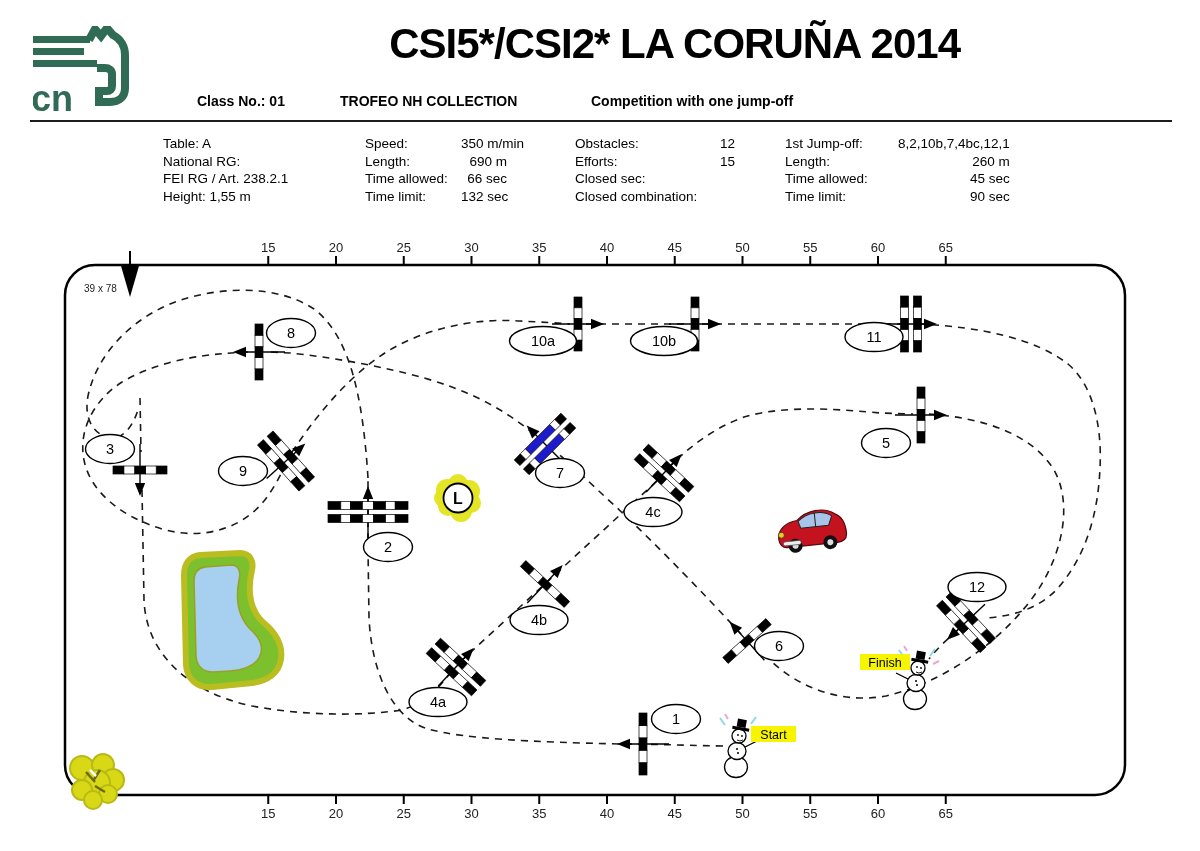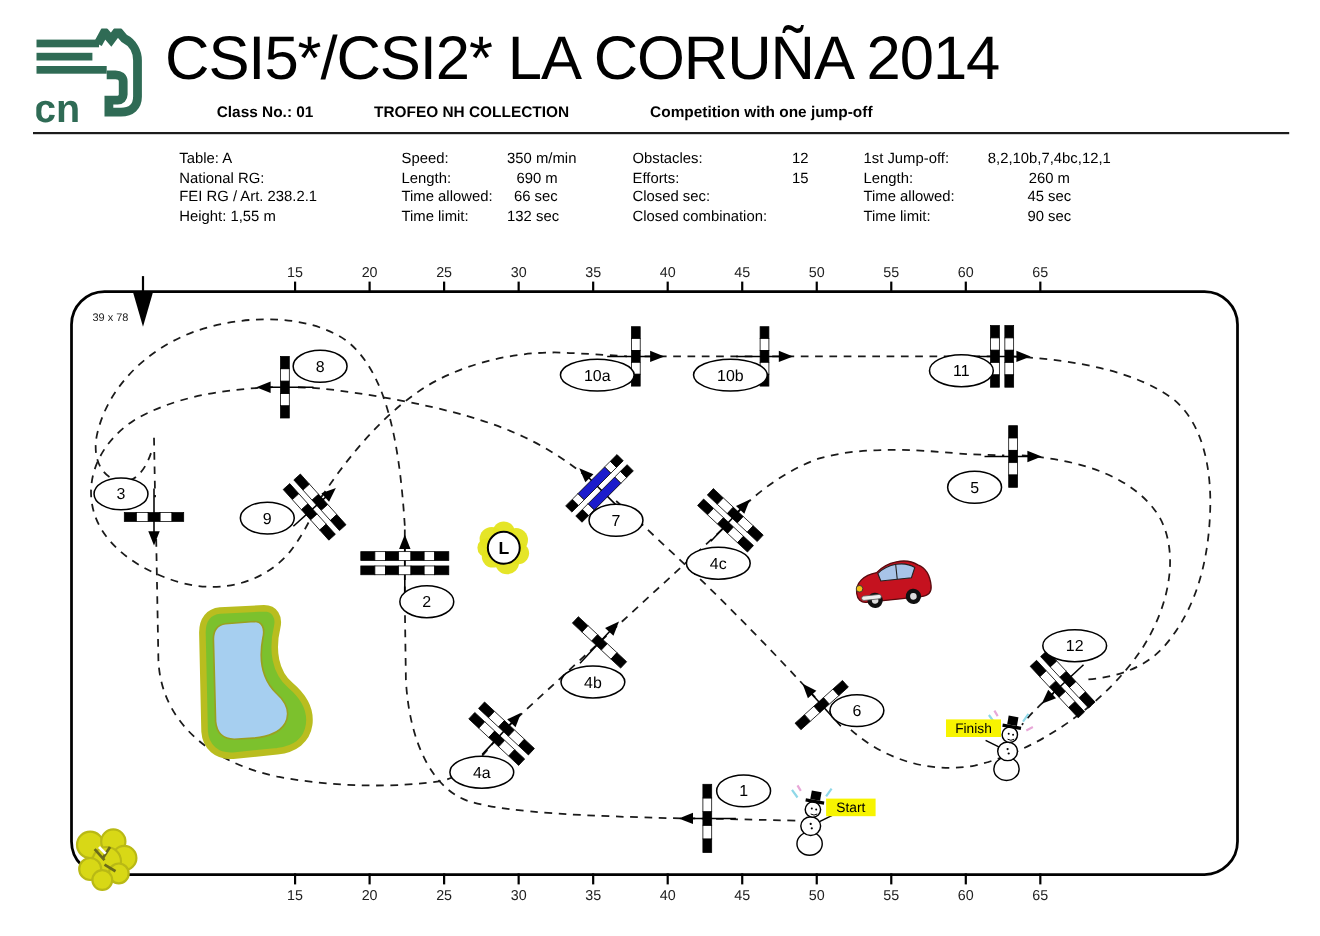--- a/index.html
+++ b/index.html
@@ -1,33 +1,33 @@
 <!DOCTYPE html>
 <html><head>
 <meta charset="utf-8">
 <style>
   *{margin:0;padding:0;box-sizing:border-box}
   html,body{width:1200px;height:851px;background:#fff;font-family:"Liberation Sans",sans-serif;color:#000;overflow:hidden}
   body{position:relative}
   .abs{position:absolute}
-  #title{left:150px;top:20px;width:810px;text-align:left;font-size:56px;font-weight:normal;letter-spacing:-1px;white-space:nowrap}
+  #title{left:150px;top:20px;width:810px;text-align:right;font-size:42px;font-weight:bold;letter-spacing:-1px;white-space:nowrap}
   .classrow{font-size:14px;font-weight:bold;top:93px;white-space:nowrap}
   #class-no{left:197px}
   #class-name{left:340px}
   #class-type{left:591px}
   #divider{left:30px;top:120px;width:1142px;height:2px;background:#1c1c1c}
   .details{top:135px;font-size:13.5px;line-height:17.5px}
   #col1{left:163px}
   .kv{display:grid;grid-auto-rows:17.5px}
   .kv span{white-space:nowrap}
   #col2{left:365px;grid-template-columns:96px 46px}
   #col3{left:575px;grid-template-columns:126px 34px}
   #col4{left:785px;grid-template-columns:113px auto}
   #col2 .v,#col3 .v{text-align:right}
-  #col4 .v{text-align:center}
+  #col4 .v{text-align:right}
   svg text{font-family:"Liberation Sans",sans-serif}
   #course-svg{left:0;top:0}
 </style>
 </head>
 <body>
 
 <div class="abs" id="logo" style="left:33px;top:26px">
   <svg width="100" height="88" viewBox="0 0 100 88">
     <g fill="#2f6b55">
       <rect x="0" y="10" width="57" height="7"></rect>

